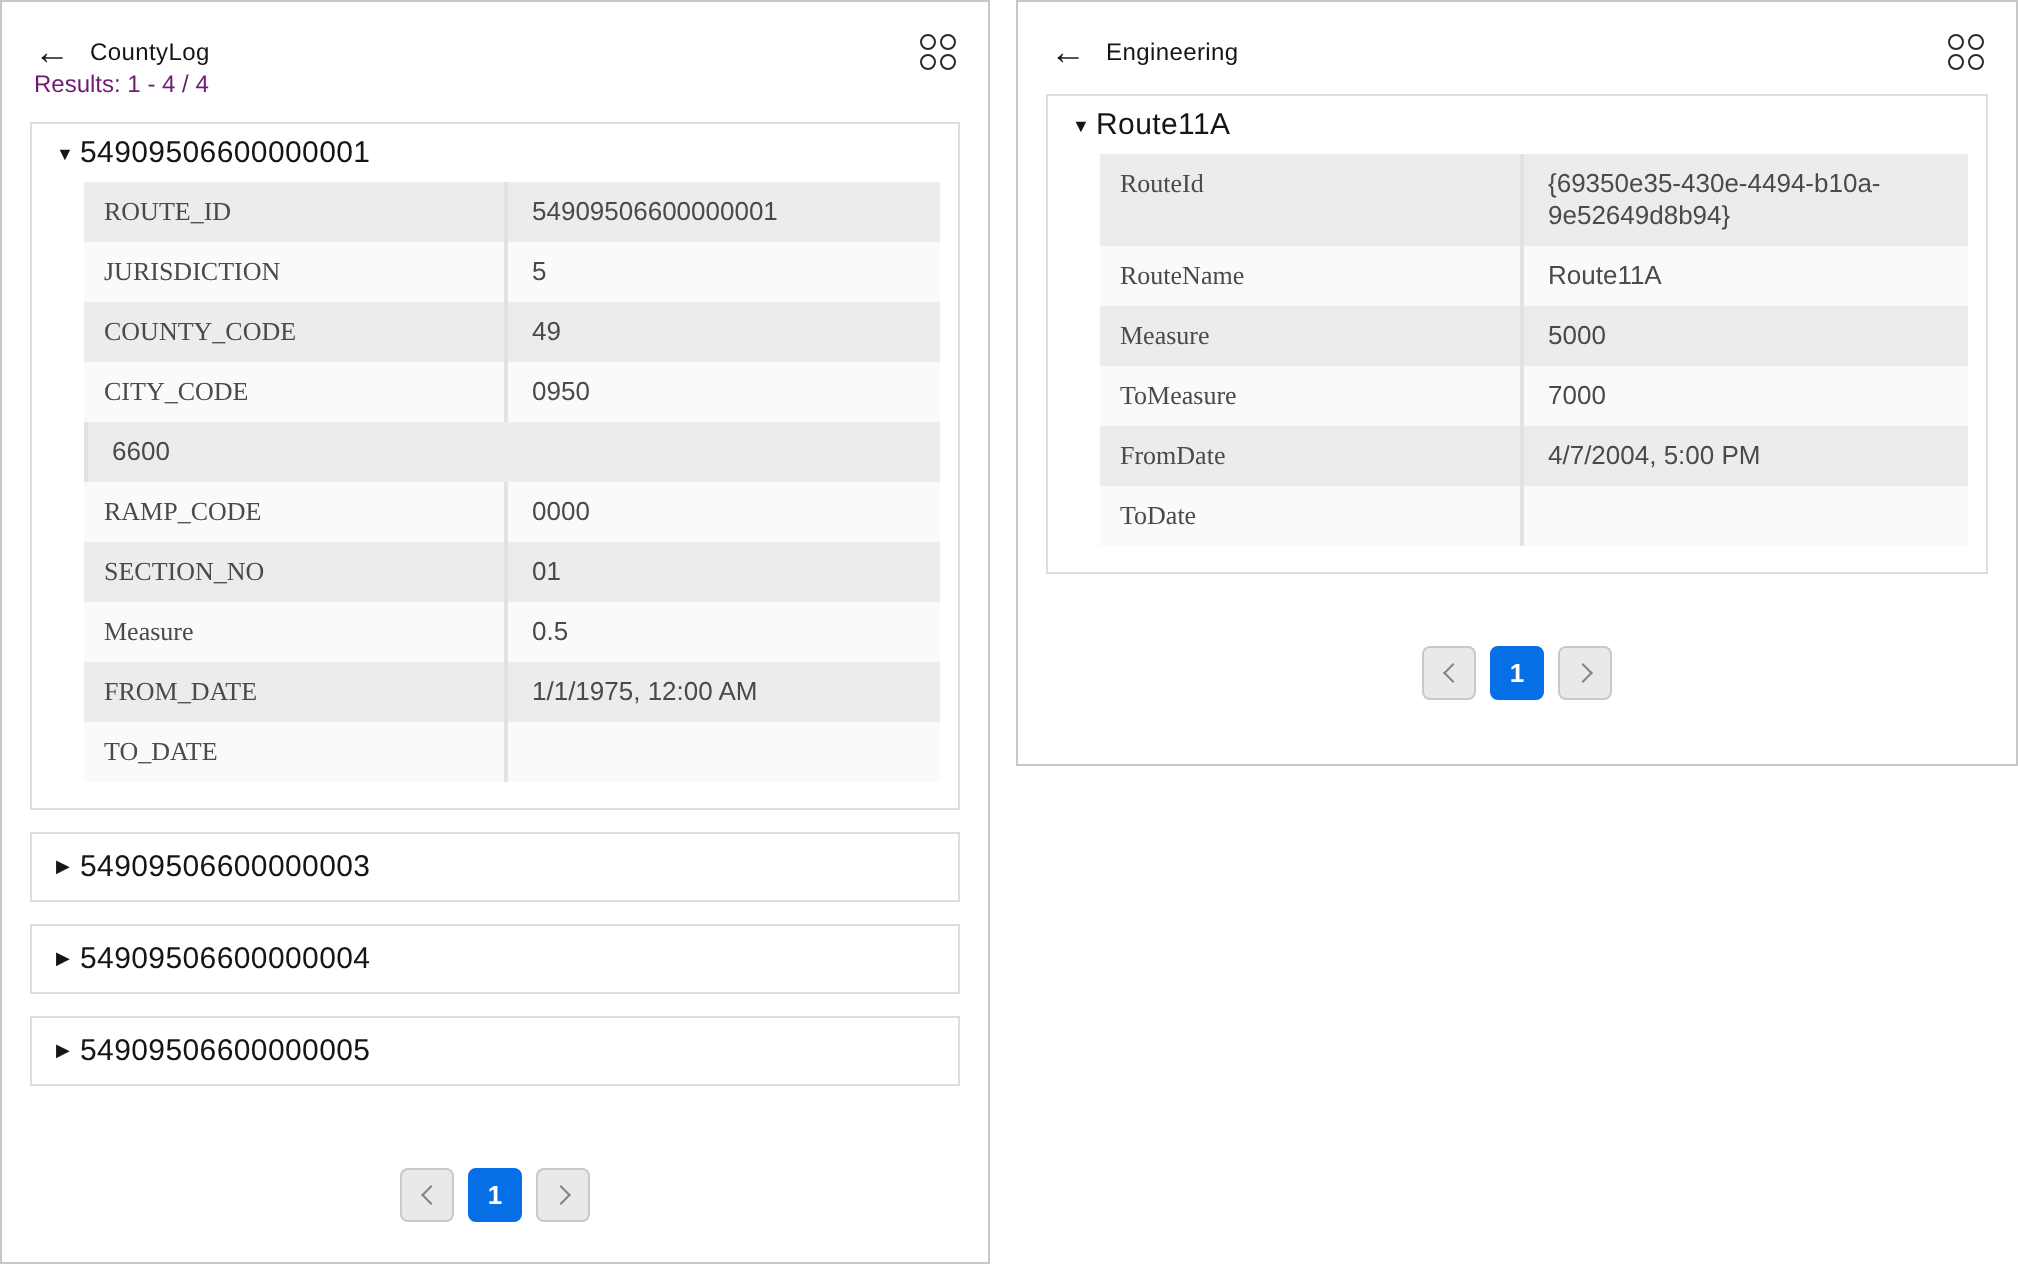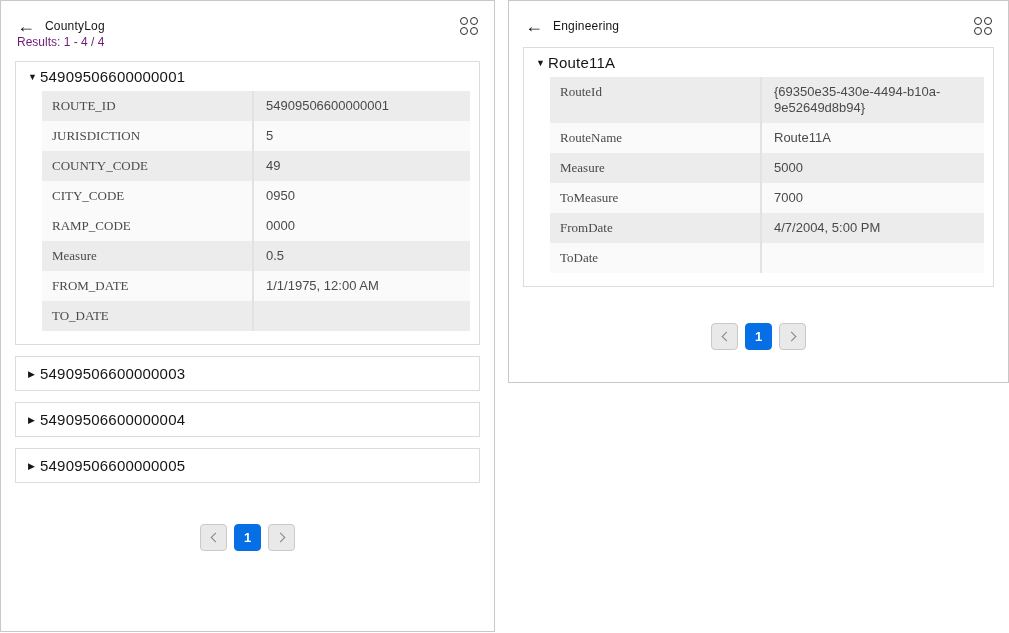--- a/index.html
+++ b/index.html
@@ -91,27 +91,32 @@
     <div class="f-label">COUNTY_CODE</div>
     <div class="f-value">49</div>
   </div>
 
   <div class="f-row">
     <div class="f-label">CITY_CODE</div>
     <div class="f-value">0950</div>
   </div>
 
   <div class="f-row">
+    <div class="f-value">6600</div>
   </div>
 
   <div class="f-row">
     <div class="f-label">RAMP_CODE</div>
     <div class="f-value">0000</div>
   </div>
 
+  <div class="f-row">
+    <div class="f-label">SECTION_NO</div>
+    <div class="f-value">01</div>
+  </div>
 
   <div class="f-row">
     <div class="f-label">Measure</div>
     <div class="f-value">0.5</div>
   </div>
 
   <div class="f-row">
     <div class="f-label">FROM_DATE</div>
     <div class="f-value">1/1/1975, 12:00 AM</div>
   </div>

